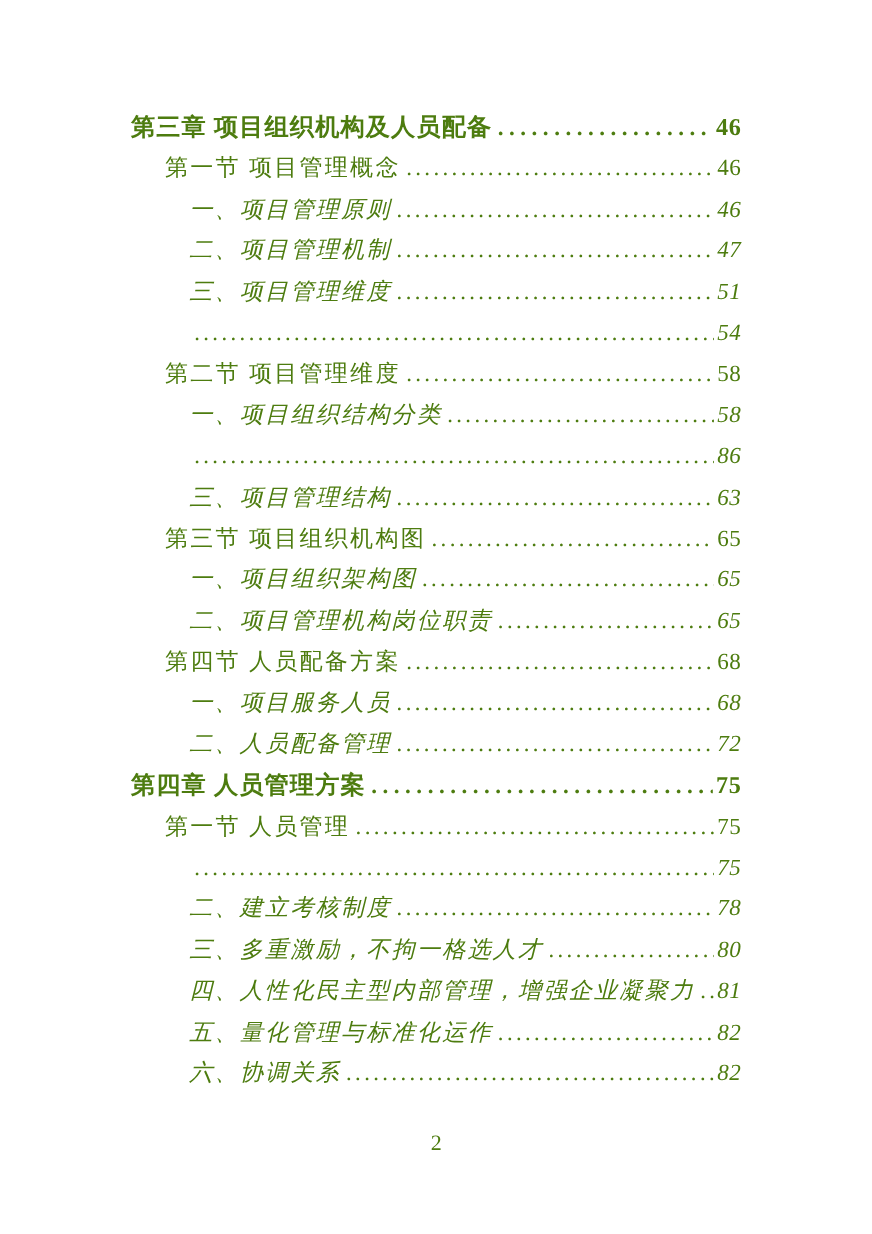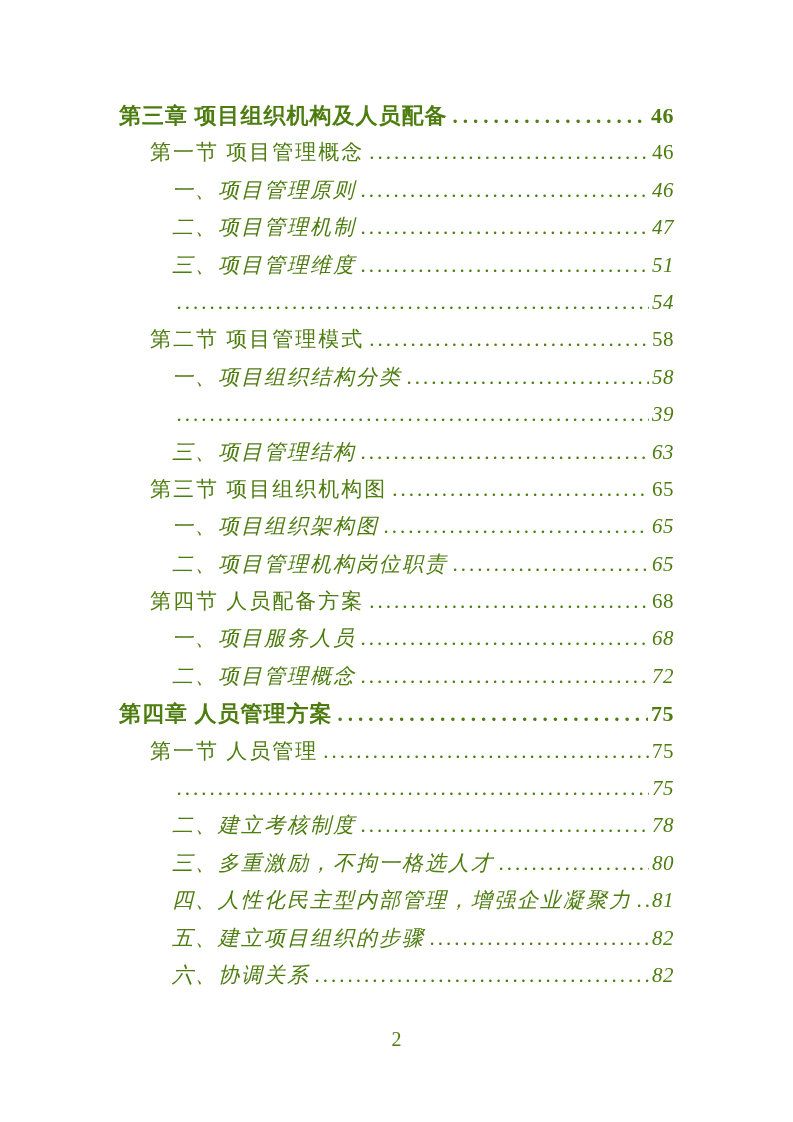--- a/index.html
+++ b/index.html
@@ -113,34 +113,34 @@
     <span class="dots">........................................................................................................................</span>
     <span class="pagenum">51</span>
   </div>
 
   <div class="row item">
     <span class="dots">........................................................................................................................</span>
     <span class="pagenum">54</span>
   </div>
 
   <div class="row section">
-    <span class="label">第二节 项目管理模式</span>
+    <span class="label">第二节 项目管理维度</span>
     <span class="dots">........................................................................................................................</span>
     <span class="pagenum">58</span>
   </div>
 
   <div class="row item">
     <span class="label">一、项目组织结构分类</span>
     <span class="dots">........................................................................................................................</span>
     <span class="pagenum">58</span>
   </div>
 
   <div class="row item">
     <span class="dots">........................................................................................................................</span>
-    <span class="pagenum">39</span>
+    <span class="pagenum">86</span>
   </div>
 
   <div class="row item">
     <span class="label">三、项目管理结构</span>
     <span class="dots">........................................................................................................................</span>
     <span class="pagenum">63</span>
   </div>
 
   <div class="row section">
     <span class="label">第三节 项目组织机构图</span>
@@ -166,21 +166,21 @@
     <span class="pagenum">68</span>
   </div>
 
   <div class="row item">
     <span class="label">一、项目服务人员</span>
     <span class="dots">........................................................................................................................</span>
     <span class="pagenum">68</span>
   </div>
 
   <div class="row item">
-    <span class="label">二、项目管理概念</span>
+    <span class="label">二、人员配备管理</span>
     <span class="dots">........................................................................................................................</span>
     <span class="pagenum">72</span>
   </div>
 
   <div class="row chapter">
     <span class="label">第四章 人员管理方案</span>
     <span class="dots">........................................................................................................................</span>
     <span class="pagenum">75</span>
   </div>
 
@@ -207,21 +207,21 @@
     <span class="pagenum">80</span>
   </div>
 
   <div class="row item">
     <span class="label">四、人性化民主型内部管理，增强企业凝聚力</span>
     <span class="dots">........................................................................................................................</span>
     <span class="pagenum">81</span>
   </div>
 
   <div class="row item">
-    <span class="label">五、建立项目组织的步骤</span>
+    <span class="label">五、量化管理与标准化运作</span>
     <span class="dots">........................................................................................................................</span>
     <span class="pagenum">82</span>
   </div>
 
   <div class="row item">
     <span class="label">六、协调关系</span>
     <span class="dots">........................................................................................................................</span>
     <span class="pagenum">82</span>
   </div>
 </div>

